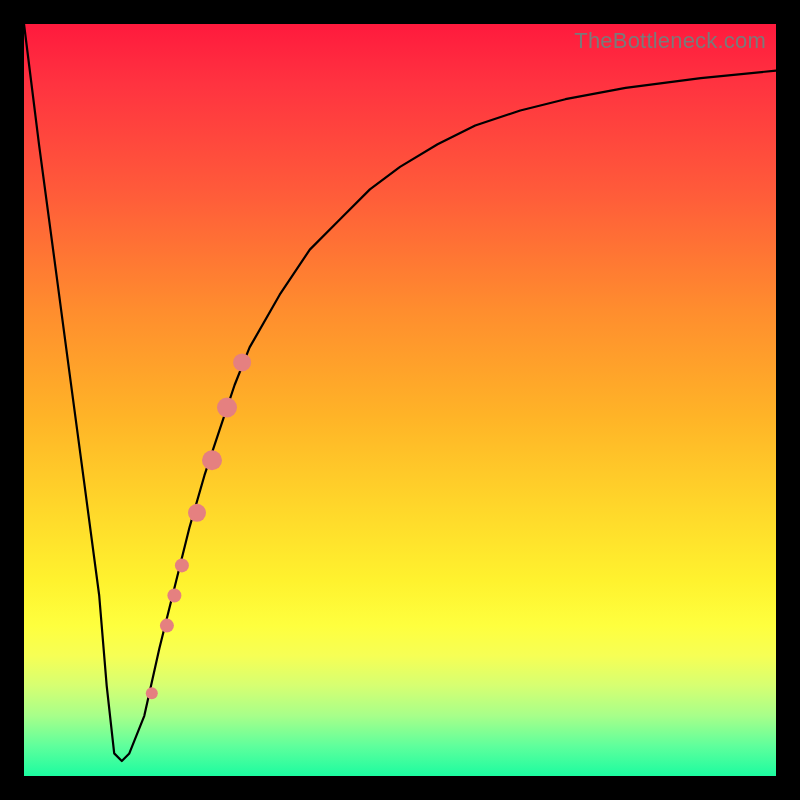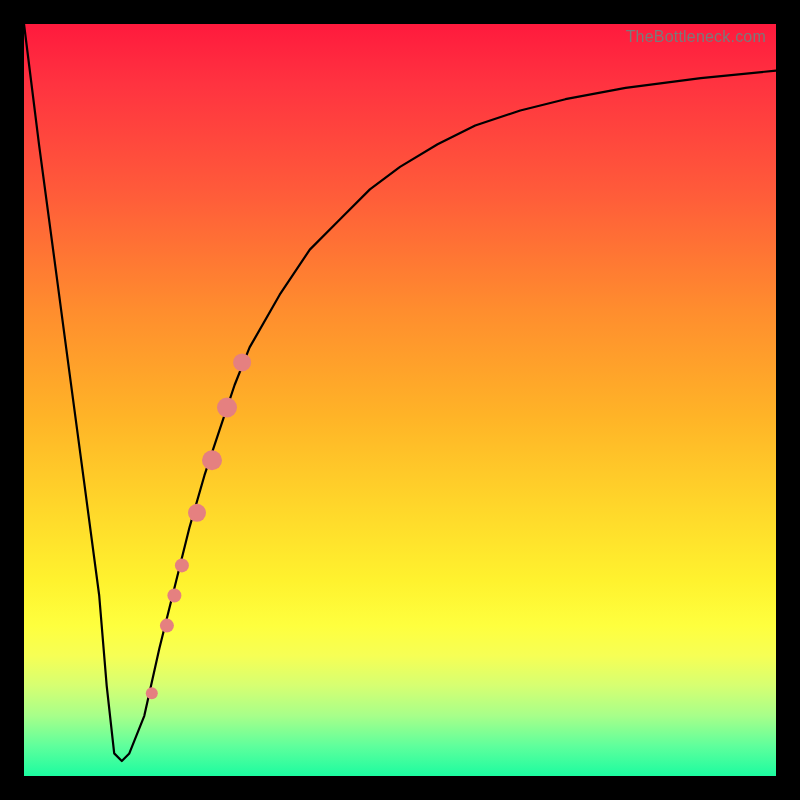--- a/index.html
+++ b/index.html
@@ -39,21 +39,21 @@
       #a7ff8a 92%,
       #5fff9c 96%,
       #1cfca0 100%
     );
   }
   .watermark {
     position: absolute;
     top: 4px;
     right: 10px;
     color: #7a7a7a;
-    font-size: 16px;
+    font-size: 22px;
     font-weight: 400;
     letter-spacing: 0.2px;
     user-select: none;
   }
   svg.curve-layer {
     position: absolute;
     left: 0;
     top: 0;
     width: 752px;
     height: 752px;

